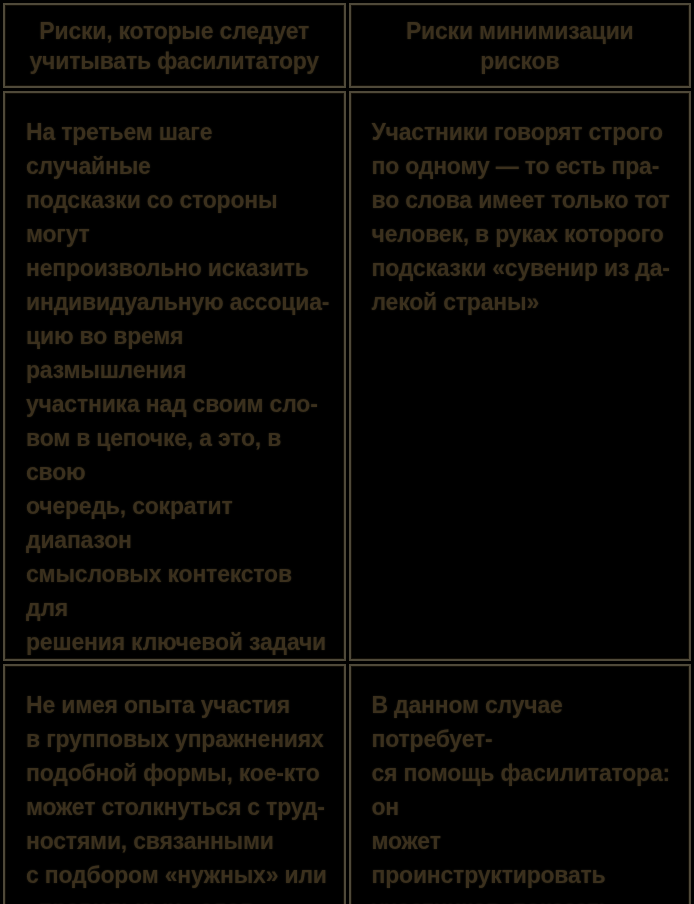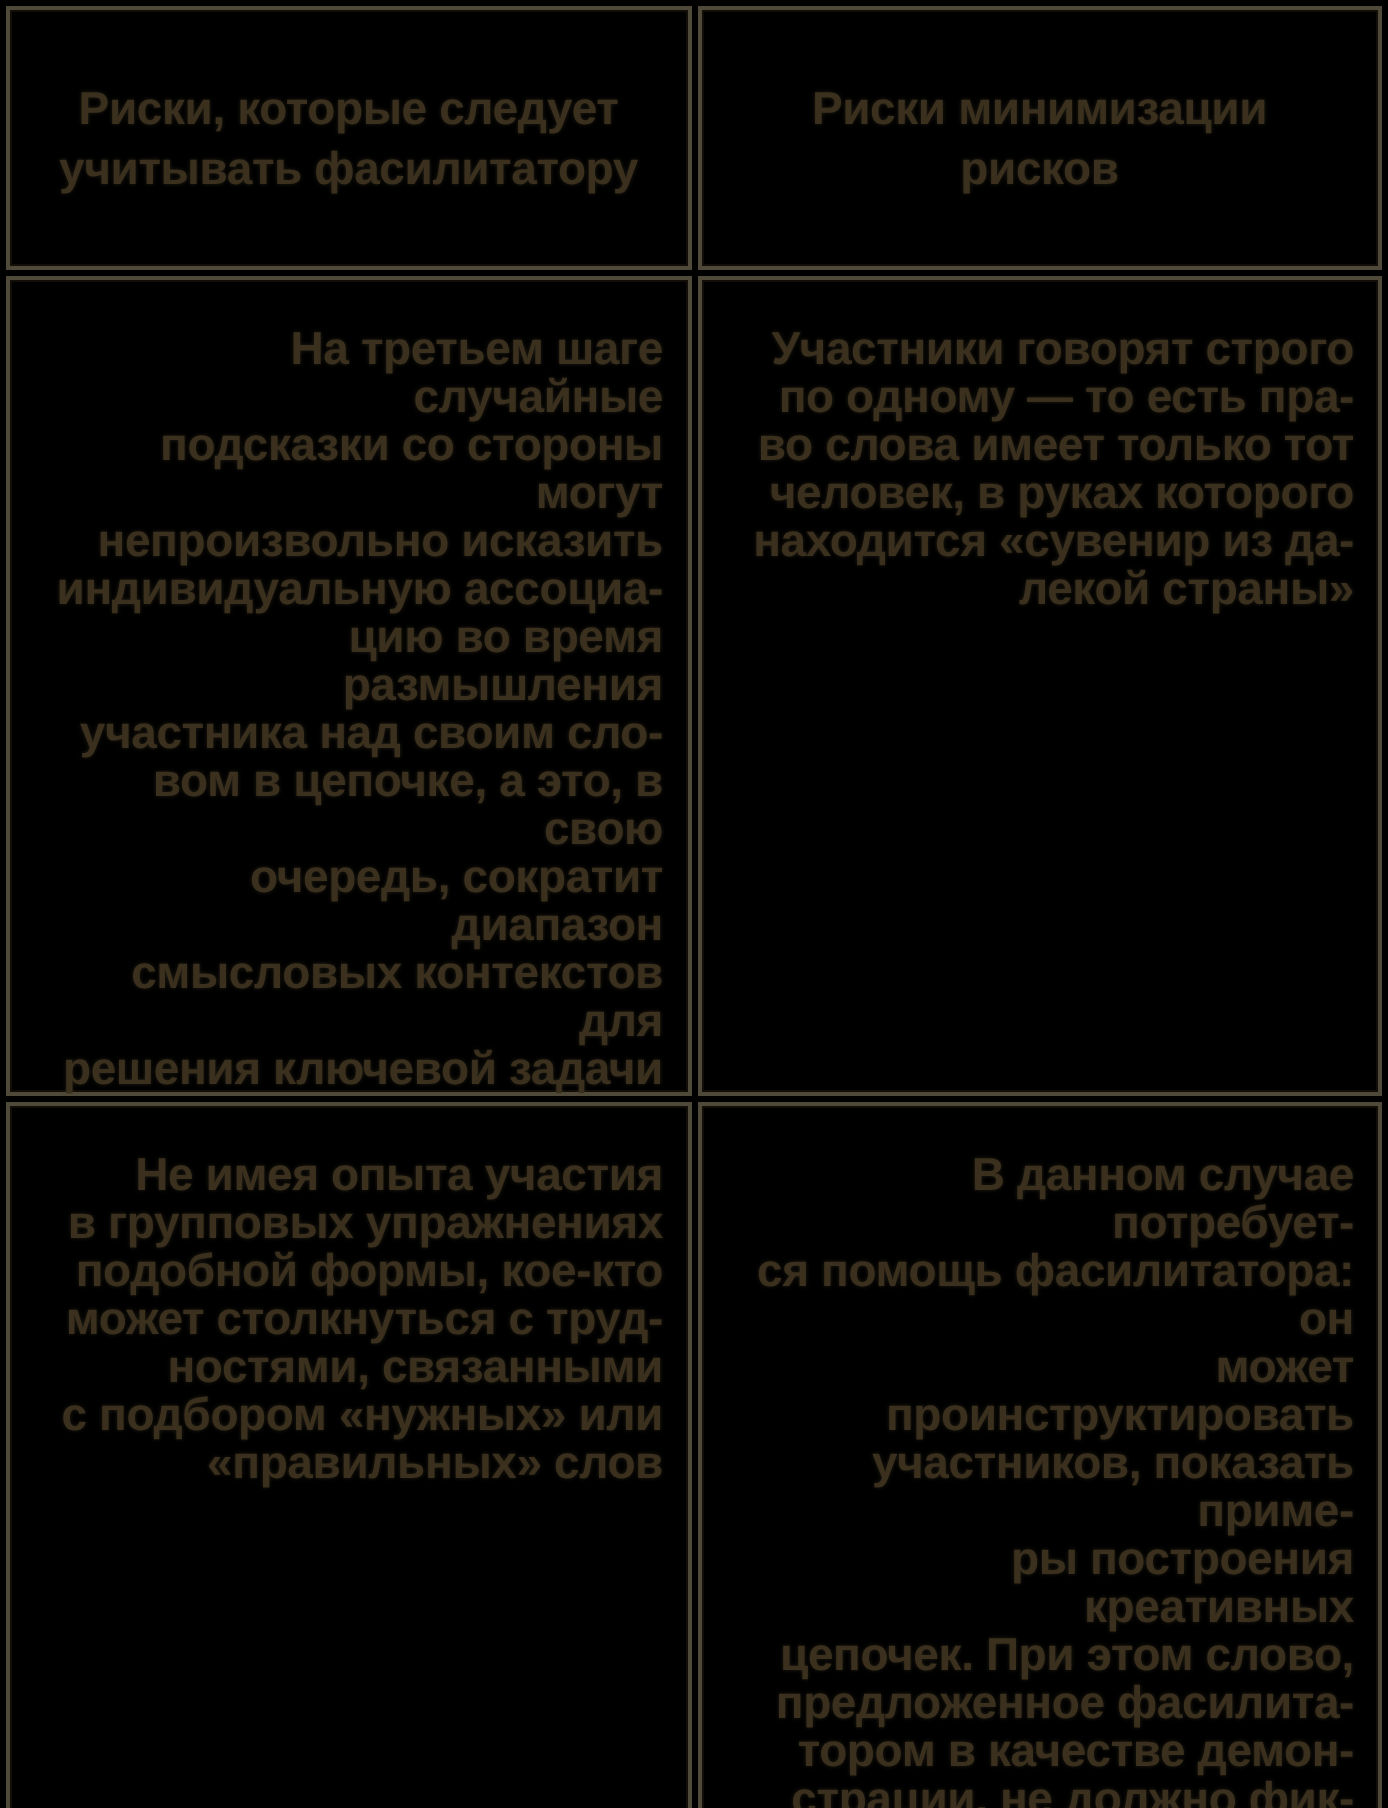--- a/index.html
+++ b/index.html
@@ -26,32 +26,32 @@
     border:2px solid var(--border);
     box-shadow:inset 0 0 0 1px rgba(20,16,8,0.9);
     vertical-align:top;
     color:var(--text);
     font-weight:bold;
     letter-spacing:-0.2px;
     white-space:pre-line;
     text-shadow:0 0 2px rgba(95,85,60,0.35);
   }
   tr.header-row td{
-    height:132px;
+    height:85px;
     vertical-align:middle;
     text-align:center;
     font-size:23px;
     line-height:30px;
   }
   tr.body-row-1 td{ height:334px; }
   tr.body-row td{
     font-size:23px;
-    line-height:24px;
+    line-height:34px;
     padding:22px 12px 0 21px;
-    text-align:right;
+    text-align:left;
   }
 </style>
 </head>
 <body>
 
 <table class="risk-table">
   <tbody>
     <tr class="header-row">
       <td>Риски, которые следует
 учитывать фасилитатору</td>
@@ -66,21 +66,21 @@
 цию во время размышления
 участника над своим сло-
 вом в цепочке, а это, в свою
 очередь, сократит диапазон
 смысловых контекстов для
 решения ключевой задачи</td>
       <td>Участники говорят строго
 по одному — то есть пра-
 во слова имеет только тот
 человек, в руках которого
-находится «сувенир из да-
+подсказки «сувенир из да-
 лекой страны»</td>
     </tr>
     <tr class="body-row body-row-2">
       <td>Не имея опыта участия
 в групповых упражнениях
 подобной формы, кое-кто
 может столкнуться с труд-
 ностями, связанными
 с подбором «нужных» или
 «правильных» слов</td>

